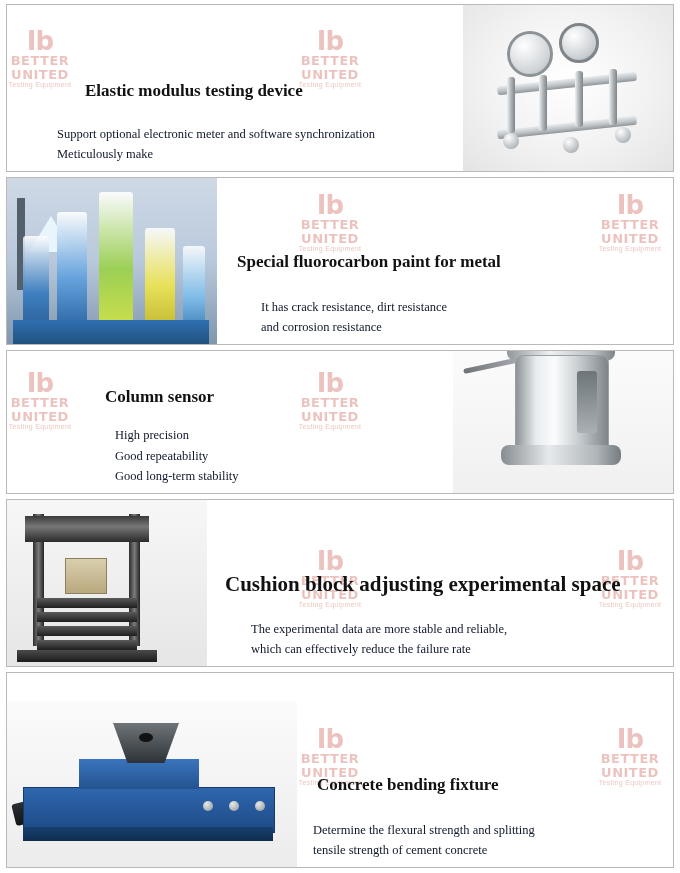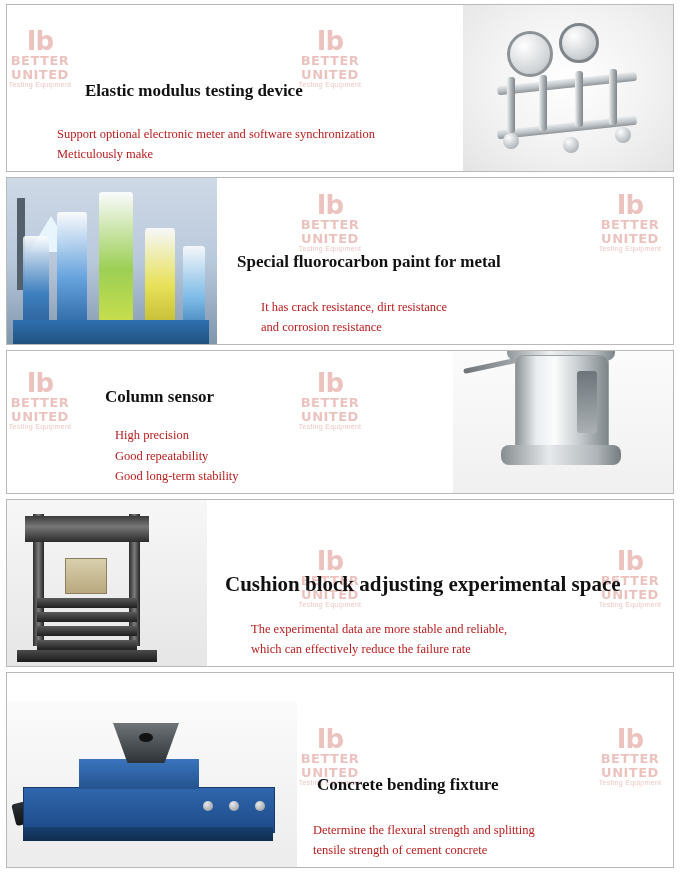--- a/index.html
+++ b/index.html
@@ -92,21 +92,21 @@
   .sec-title {
     font-family: "Liberation Serif", serif;
     font-weight: bold;
     color: #111111;
     font-size: 17px;
     margin: 0 0 10px 0;
     line-height: 1.2;
   }
   .sec-line {
     font-family: "Liberation Serif", serif;
-    color: #b91c1c;
+    color: #0f172a;
     font-size: 12.5px;
     line-height: 1.65;
     margin: 0;
   }
 
   
   #sec-1 { height: 168px; }
   #sec-1 .img-col { width: 210px; height: 166px; }
   #sec-1 .sec-title { font-size: 17px; margin-left: 68px; margin-bottom: 22px; }
   #sec-1 .sec-line { margin-left: 40px; }

